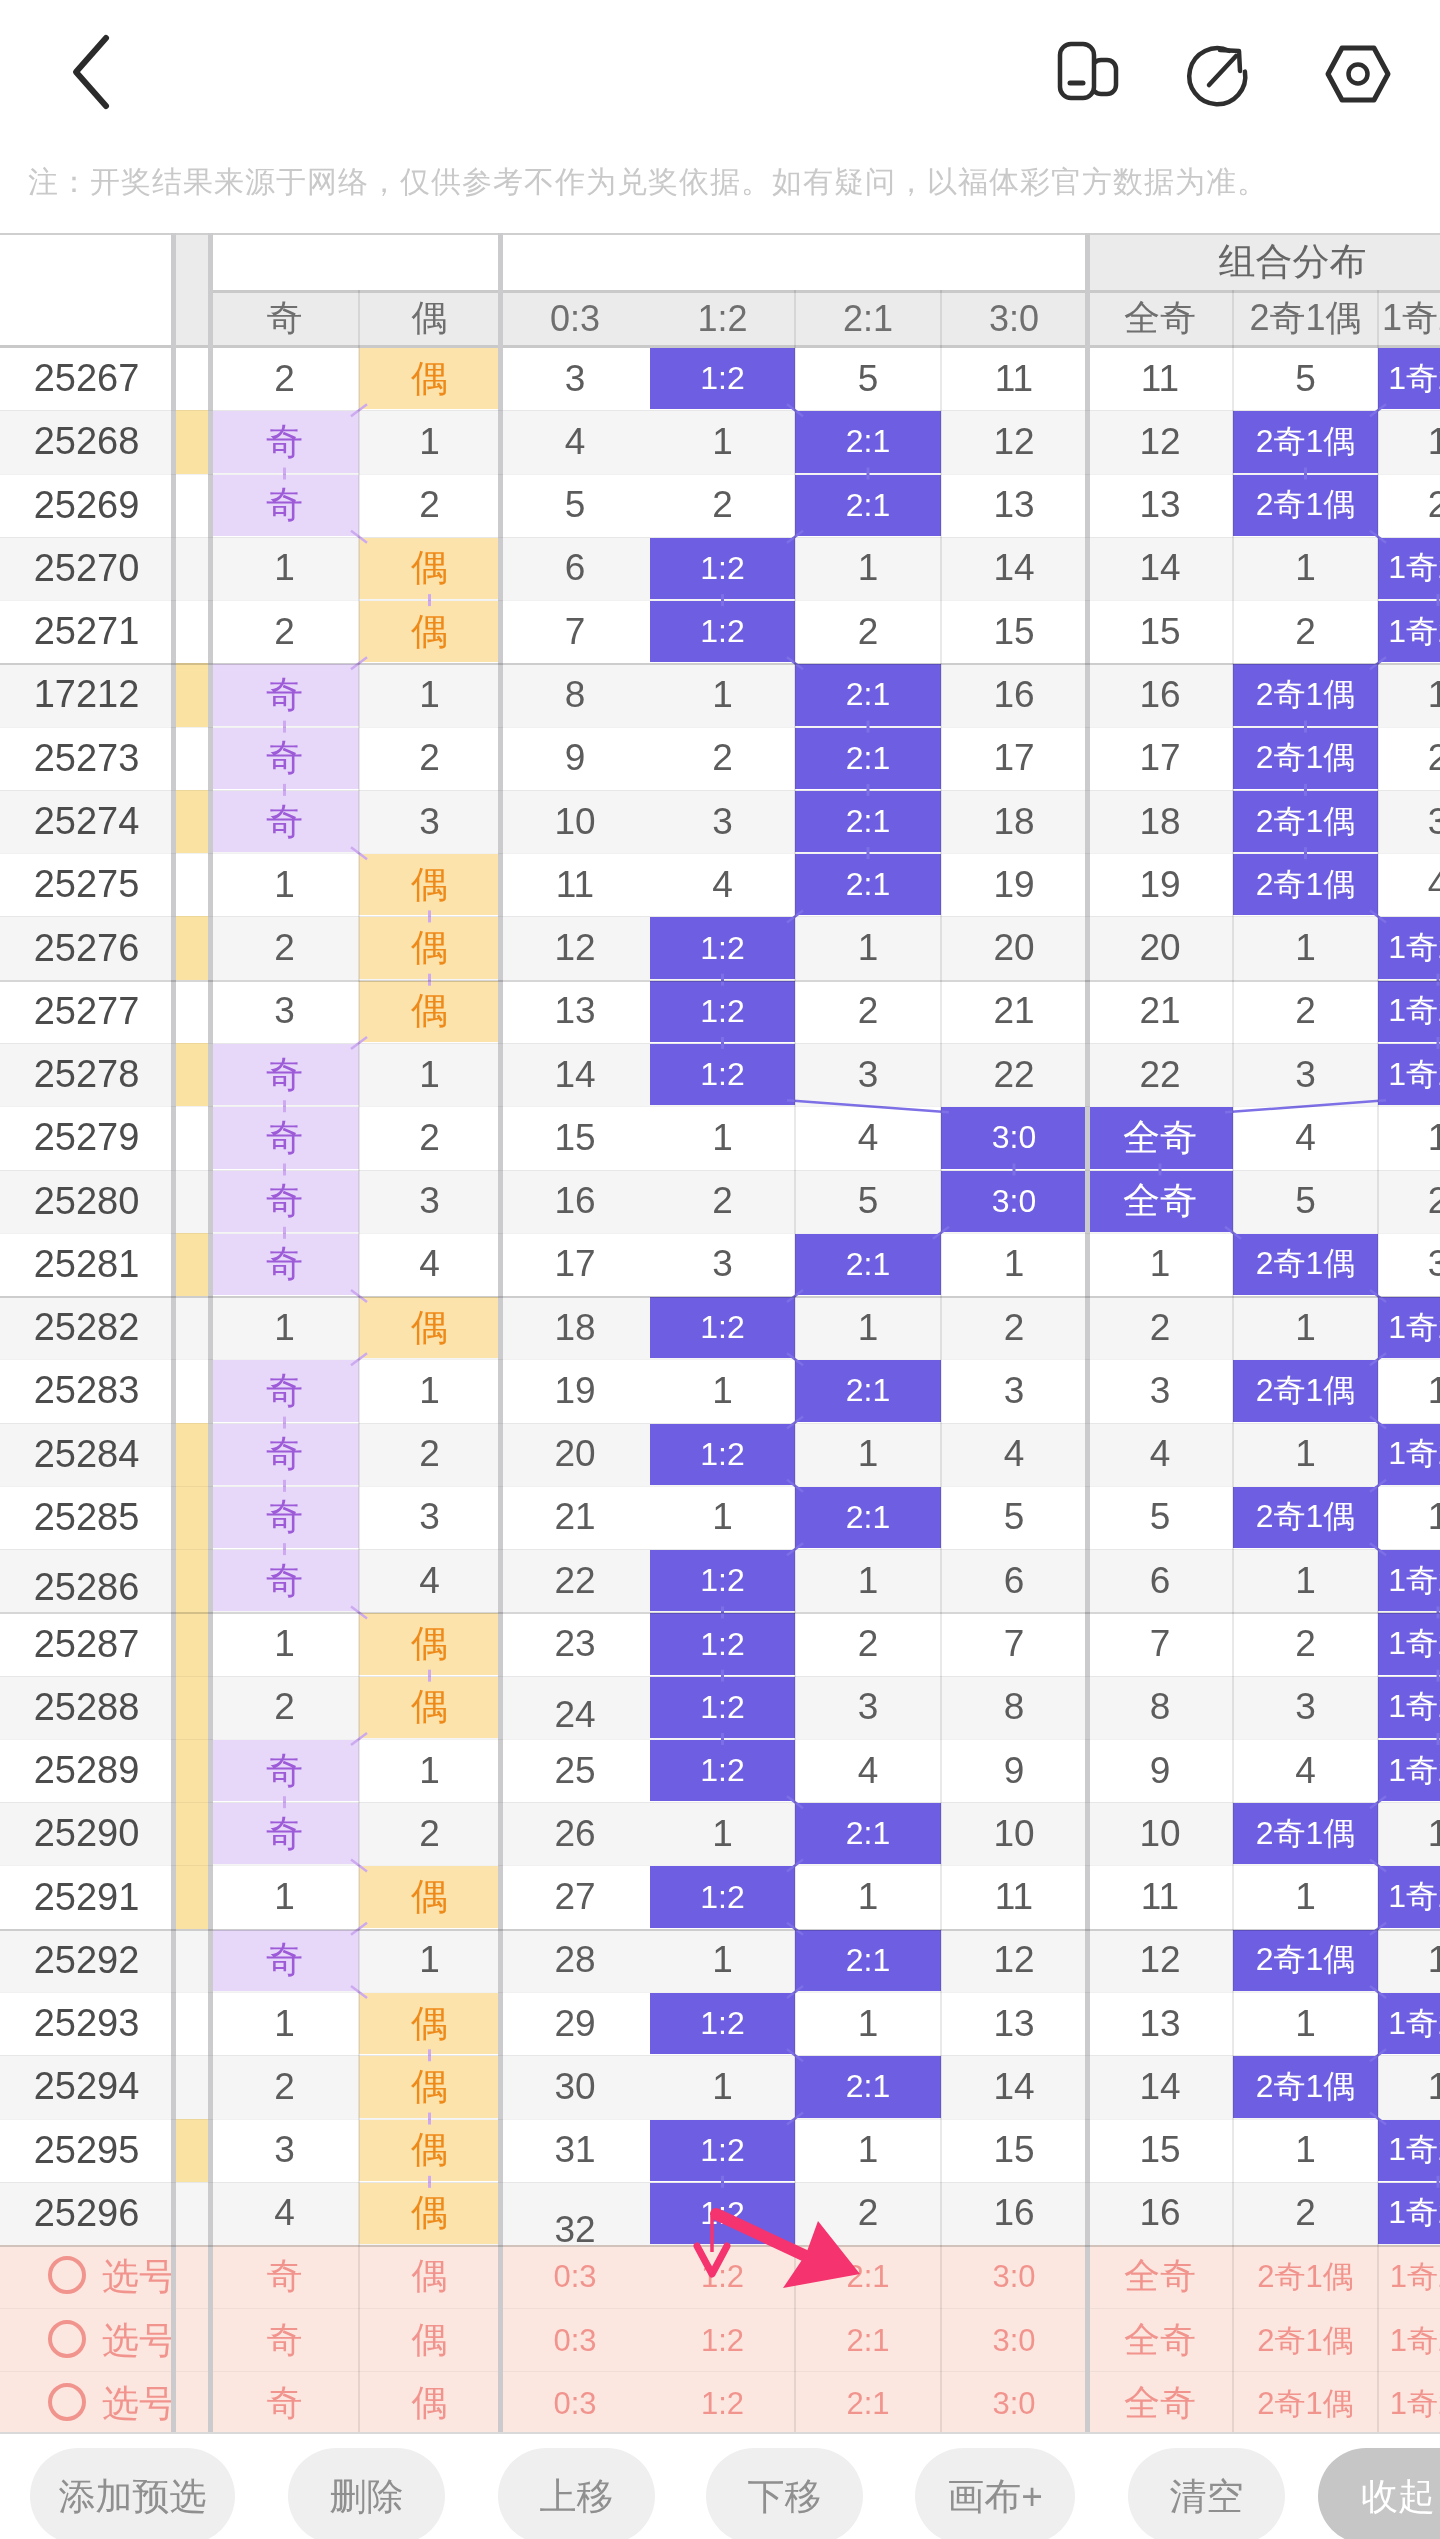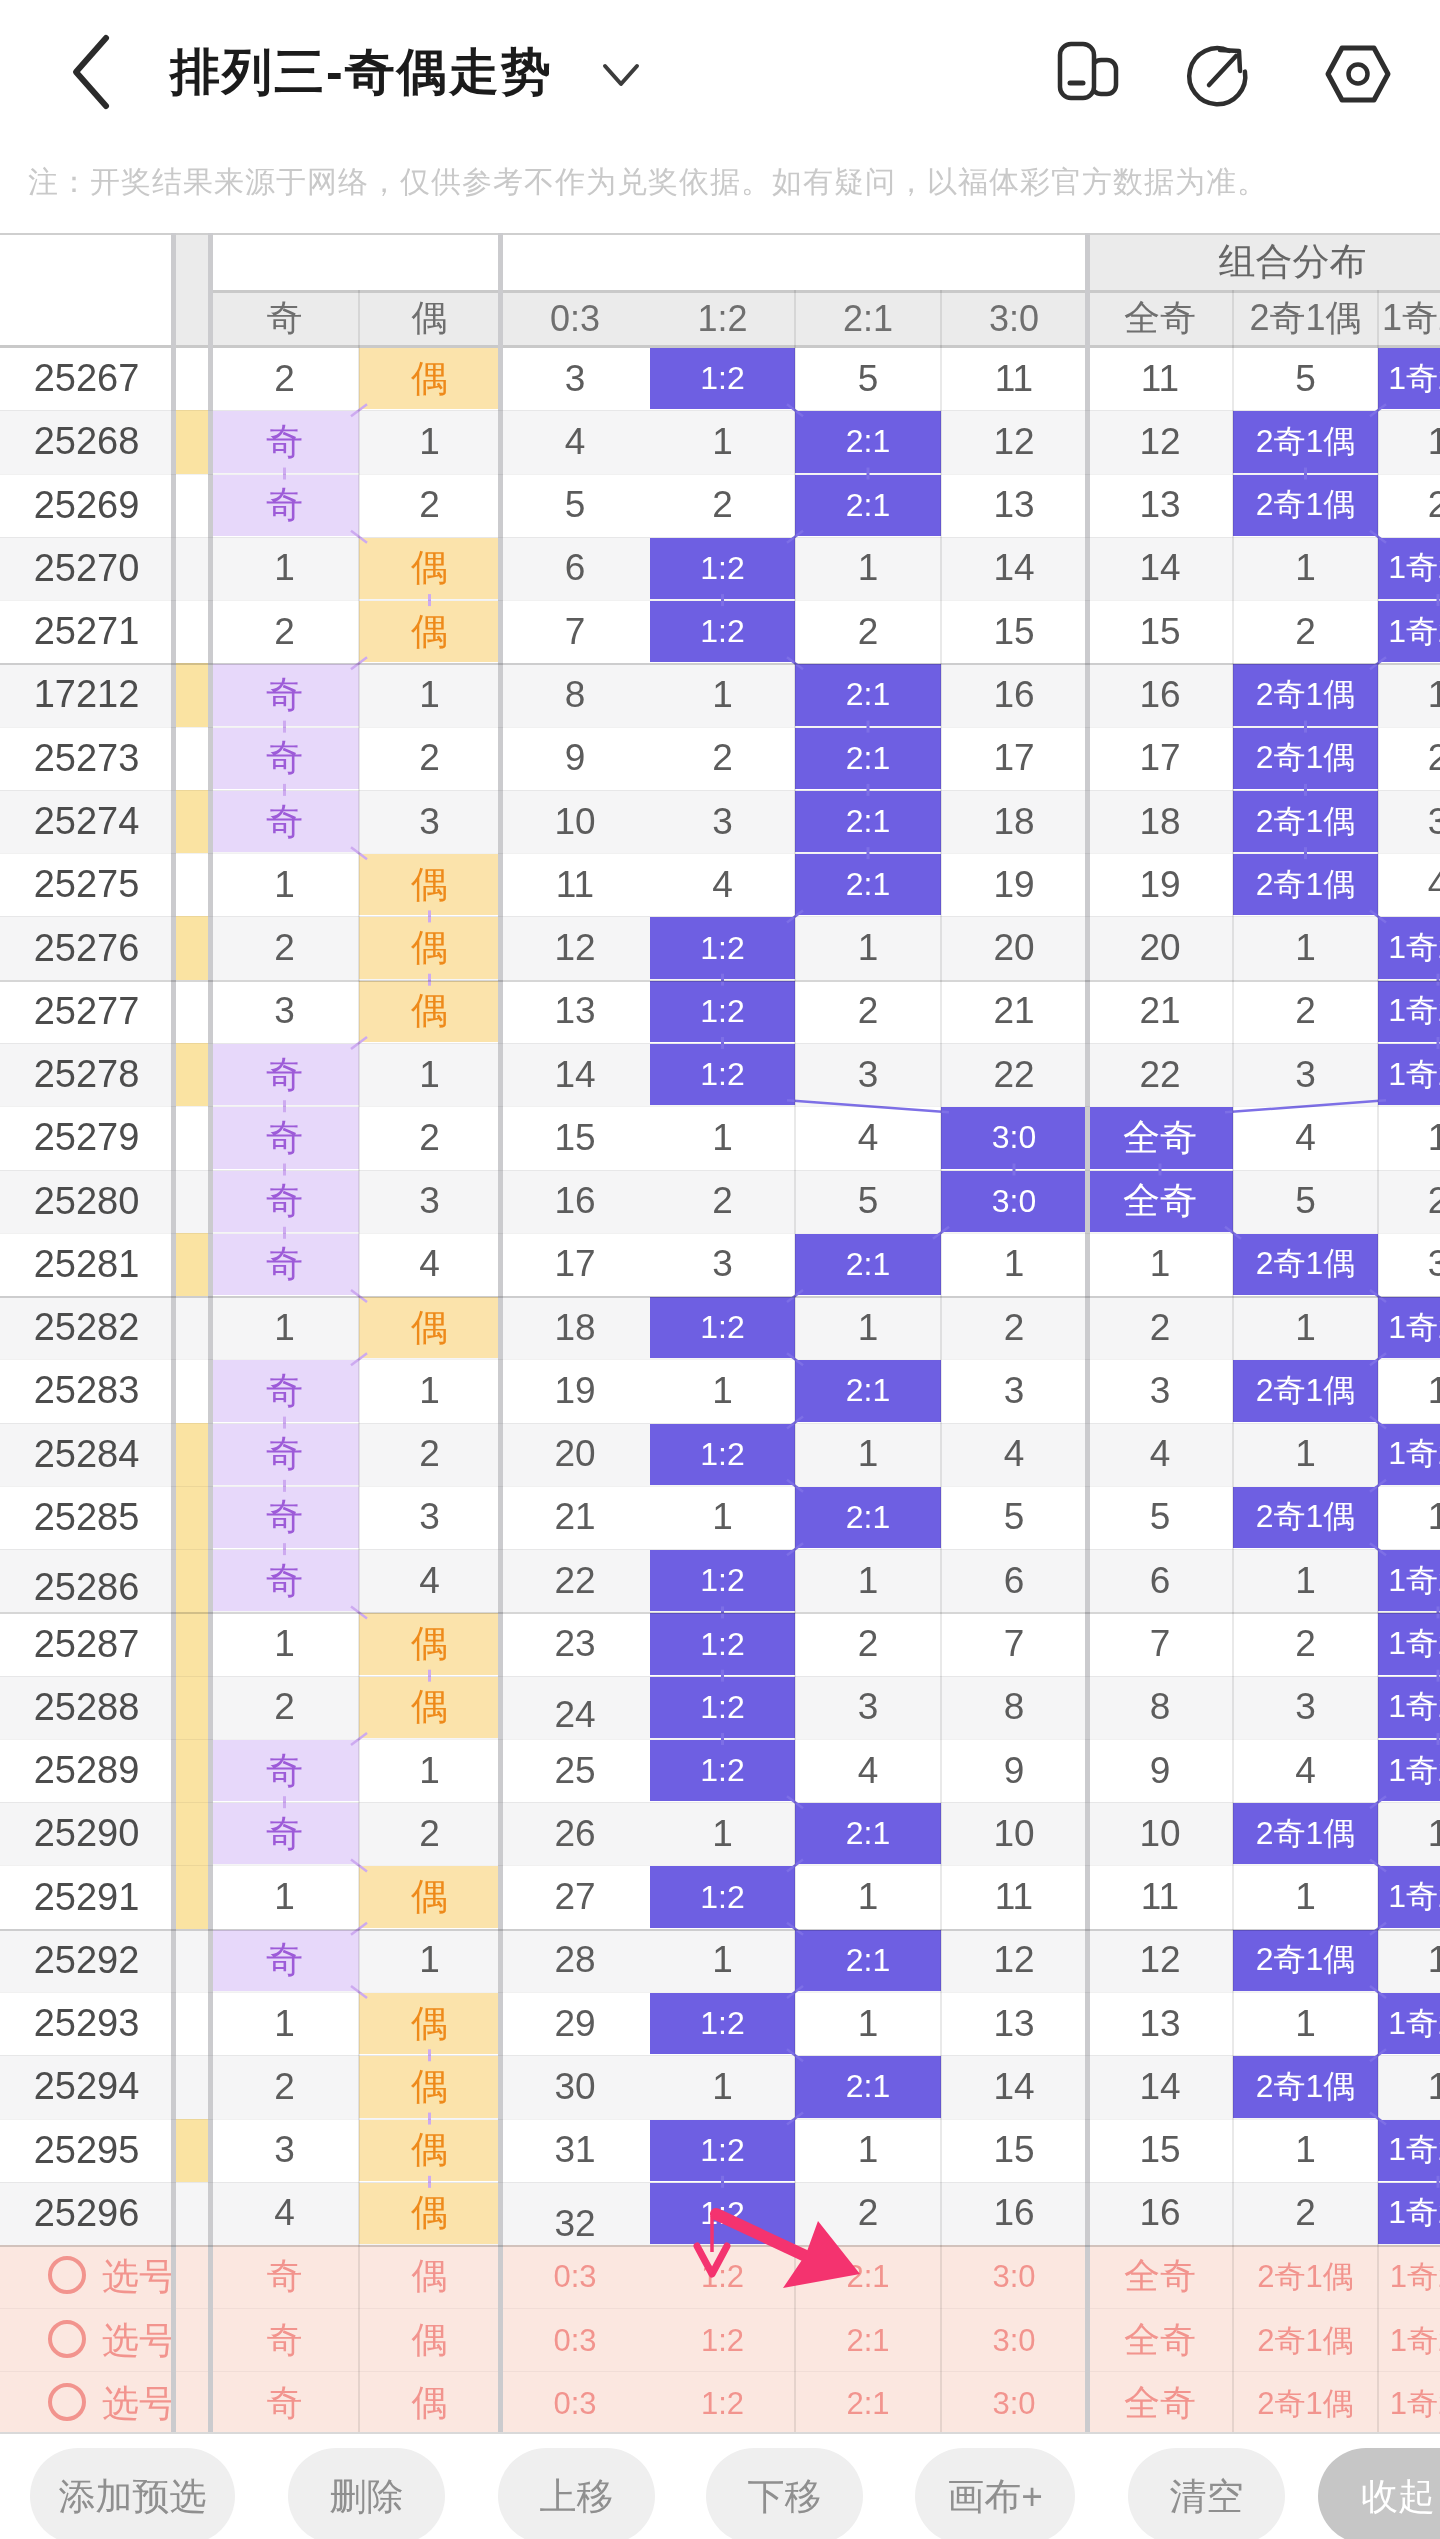--- a/index.html
+++ b/index.html
@@ -63,26 +63,20 @@
 </style>
 </head>
 <body>
 
 <div class="app">
 
   <div class="topbar">
     <svg class="back-btn" viewBox="0 0 60 84">
       <polyline points="44,8 14,42 44,76" fill="none" stroke="#2b2b2b" stroke-width="6" stroke-linecap="round" stroke-linejoin="round"></polyline>
     </svg>
-    <div class="title-wrap">
-      <span class="page-title">排列三-奇偶走势</span>
-      <svg class="caret" width="44" height="30" viewBox="0 0 44 30">
-        <polyline points="6,6 22,24 38,6" fill="none" stroke="#3c3c3c" stroke-width="4" stroke-linecap="round" stroke-linejoin="round"></polyline>
-      </svg>
-    </div>
     <svg class="icon-btn" style="left:1046px" viewBox="0 0 76 76">
       <rect x="46" y="24" width="24" height="34" rx="9" fill="#fff" stroke="#2e2e2e" stroke-width="4.5"></rect>
       <rect x="14" y="8" width="34" height="54" rx="11" fill="#fff" stroke="#2e2e2e" stroke-width="4.5"></rect>
       <line x1="24" y1="47" x2="37" y2="47" stroke="#2e2e2e" stroke-width="5" stroke-linecap="round"></line>
     </svg>
     <svg class="icon-btn" style="left:1180px" viewBox="0 0 76 76">
       <path d="M 64.9 35.6 A 28 28 0 1 1 49.0 14.8" fill="none" stroke="#2e2e2e" stroke-width="4.5" stroke-linecap="round"></path>
       <line x1="29" y1="49" x2="56" y2="20" stroke="#2e2e2e" stroke-width="4.5" stroke-linecap="round"></line>
       <polyline points="40,14 59,15 60,35" fill="none" stroke="#2e2e2e" stroke-width="4.5" stroke-linecap="round" stroke-linejoin="round"></polyline>
     </svg>
@@ -467,21 +461,21 @@
           <div class="cell" style="left: 795px; top: 1px; width: 146px; height: 61.27px;">1</div>
           <div class="cell" style="left: 941px; top: 1px; width: 146px; height: 61.27px;">15</div>
           <div class="cell" style="left: 1087px; top: 1px; width: 146px; height: 61.27px;">15</div>
           <div class="cell" style="left: 1233px; top: 1px; width: 145px; height: 61.27px;">1</div>
           <div class="cell cjk hl-ratio" style="left: 1378px; top: 1px; width: 120px; height: 61.27px;">1奇2偶</div>
         </div>
         <div class="row stripe" style="top: 1948.83px; height: 63.27px; position: absolute;">
           <div class="cell period-cell" style="left: 0px; top: 1px; width: 173px; height: 61.27px;">25296</div>
           <div class="cell" style="left: 210px; top: 1px; width: 149px; height: 61.27px;">4</div>
           <div class="cell hl-even" style="left: 359px; top: 1px; width: 141px; height: 61.27px;">偶</div>
-          <div class="cell" style="left: 500px; top: 12px; width: 150px; height: 61.27px;">32</div>
+          <div class="cell" style="left: 500px; top: 18px; width: 150px; height: 61.27px;">32</div>
           <div class="cell cjk hl-ratio" style="left: 650px; top: 1px; width: 145px; height: 61.27px;">1:2</div>
           <div class="cell" style="left: 795px; top: 1px; width: 146px; height: 61.27px;">2</div>
           <div class="cell" style="left: 941px; top: 1px; width: 146px; height: 61.27px;">16</div>
           <div class="cell" style="left: 1087px; top: 1px; width: 146px; height: 61.27px;">16</div>
           <div class="cell" style="left: 1233px; top: 1px; width: 145px; height: 61.27px;">2</div>
           <div class="cell cjk hl-ratio" style="left: 1378px; top: 1px; width: 120px; height: 61.27px;">1奇2偶</div>
         </div>
         <div class="sel-row" style="top: 2012.1px; height: 63px;">
           <div class="sel-radio" style="top: 10.5px;"></div>
           <div class="sel-label" style="height: 63px;">选号</div>

